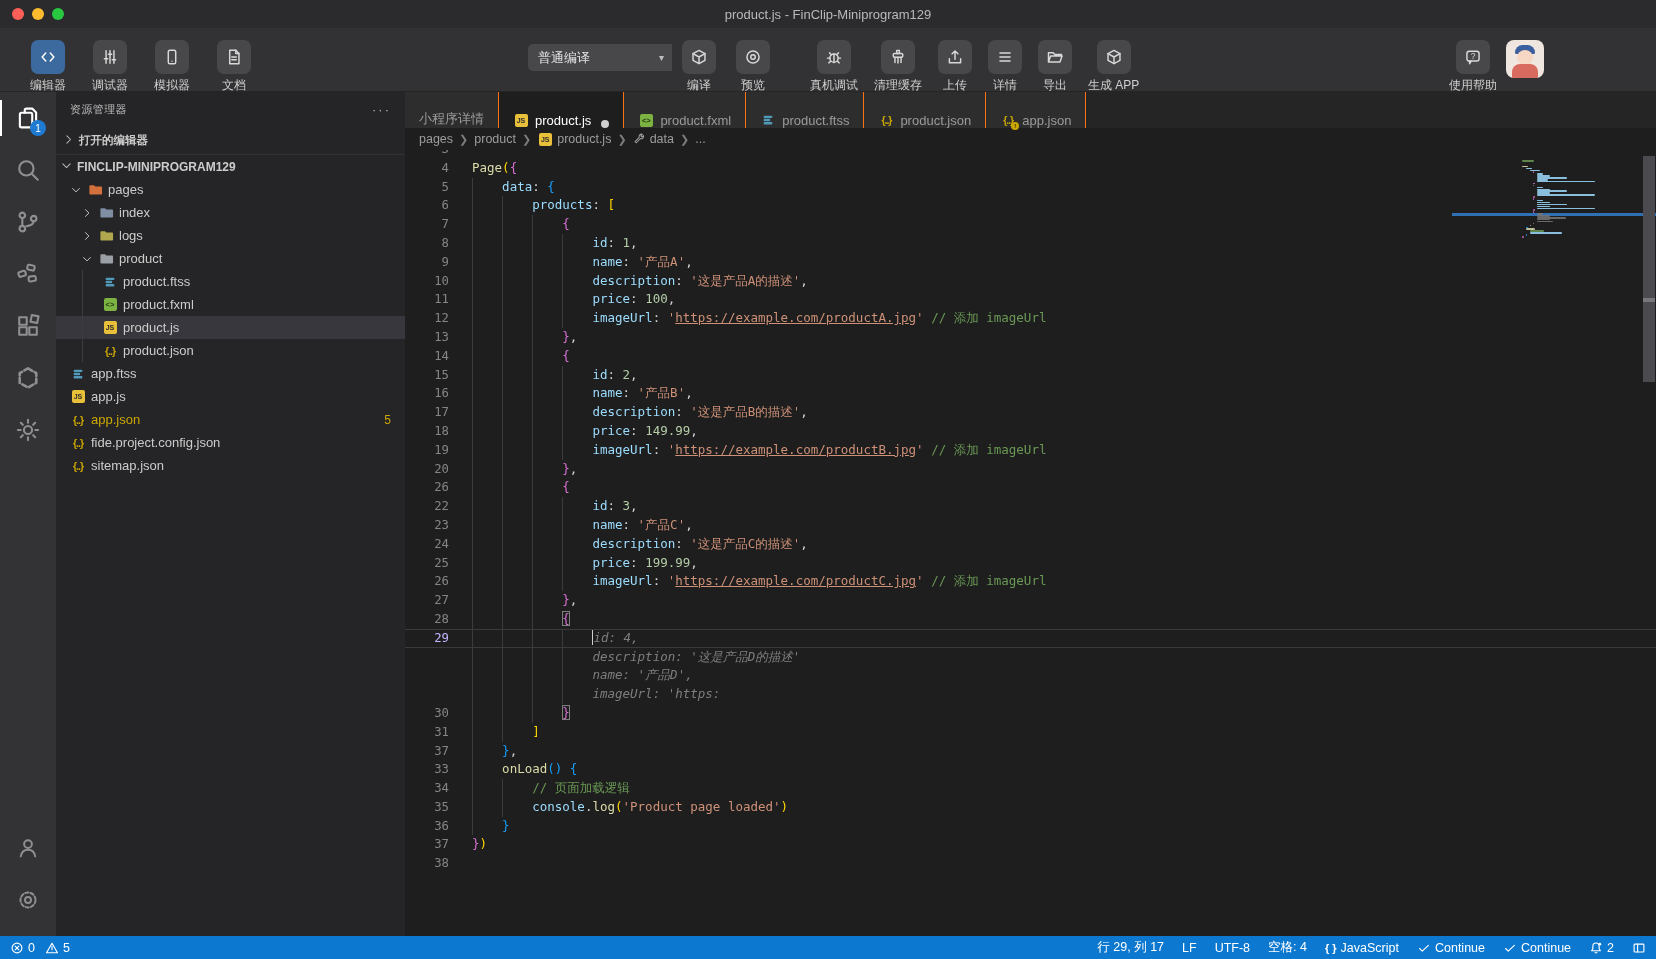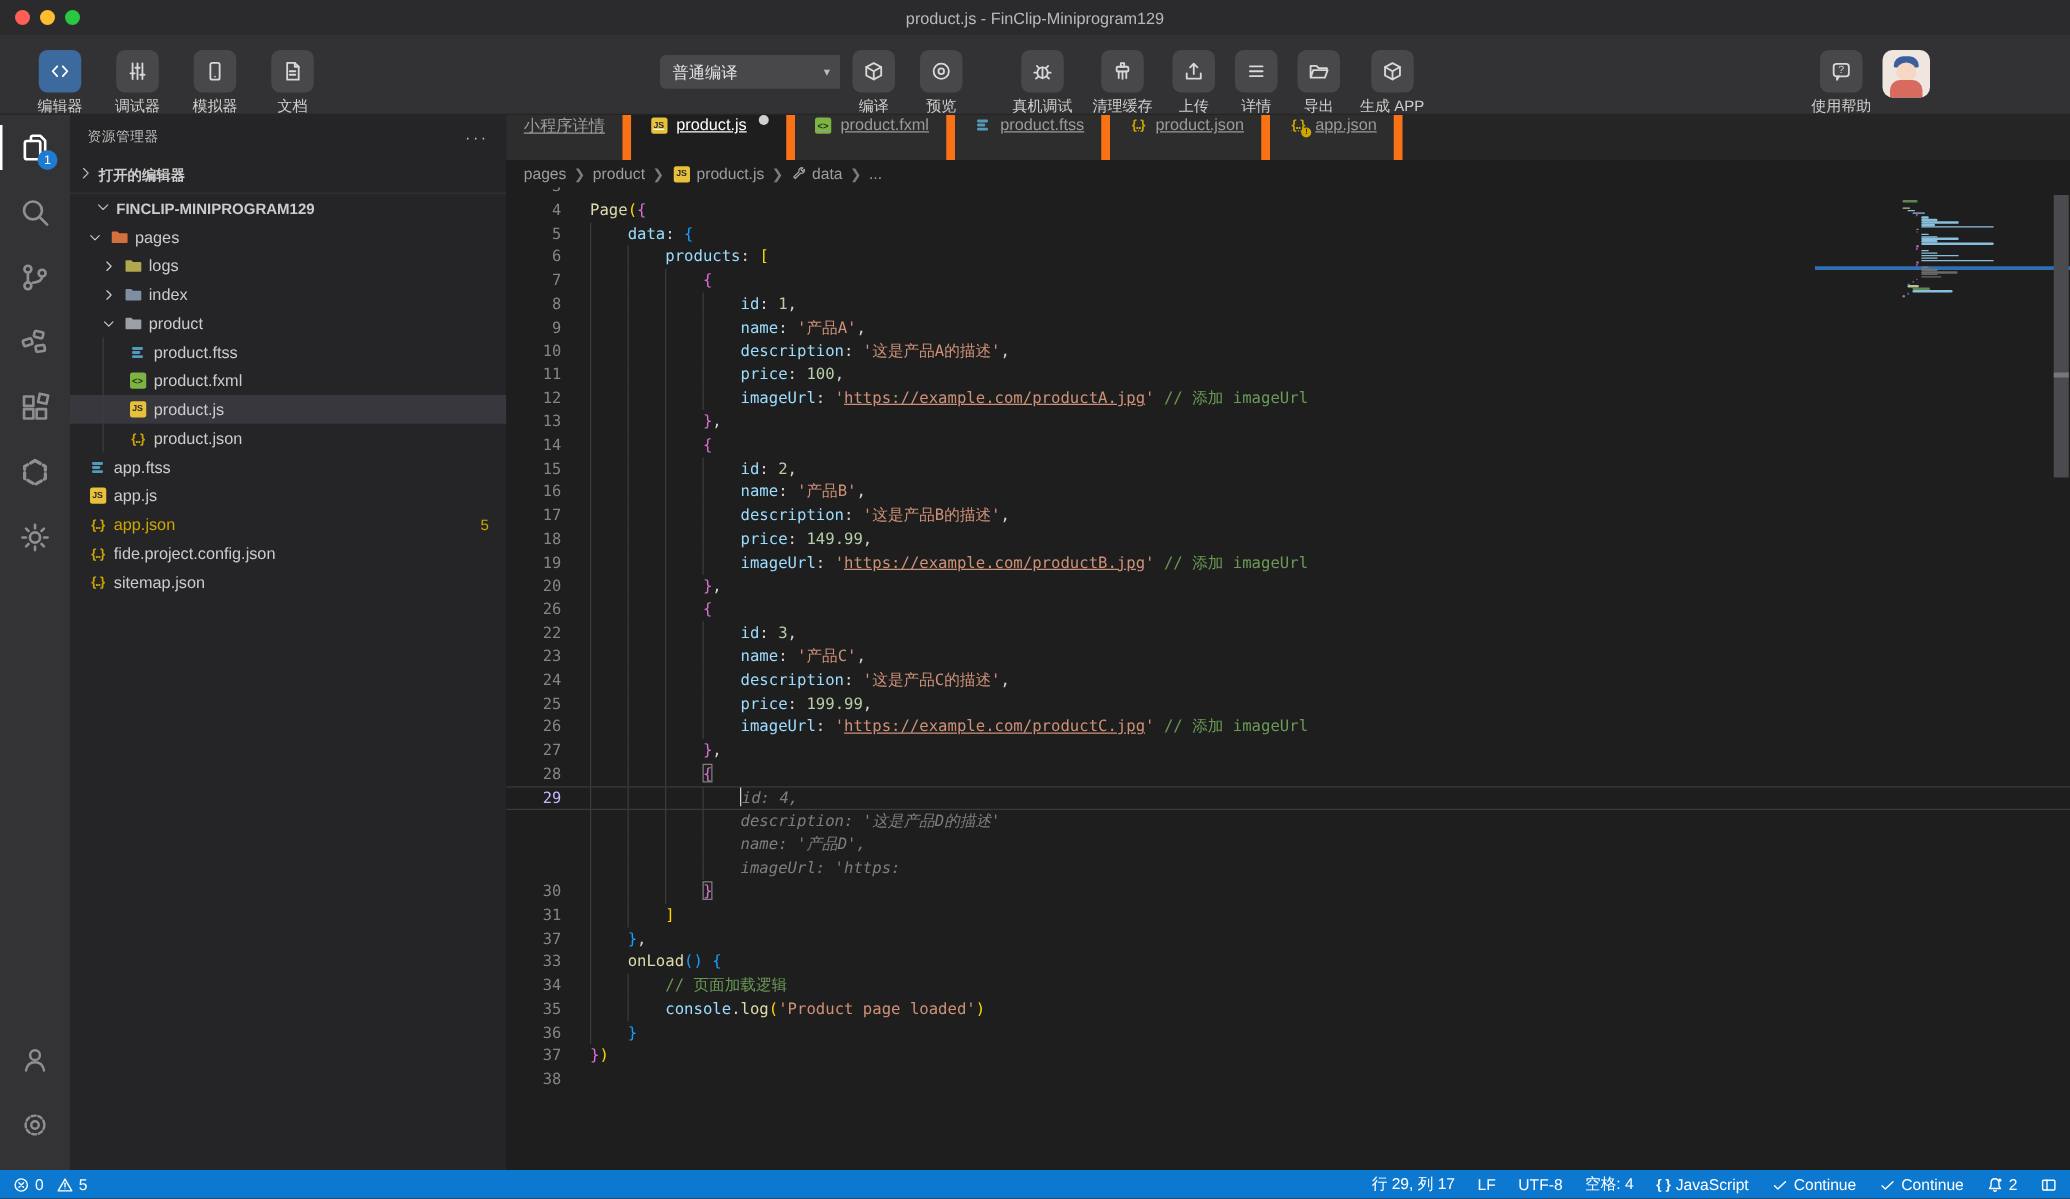--- a/index.html
+++ b/index.html
@@ -42,21 +42,21 @@
   .ab-item.active::before { content:""; position:absolute; left:0; top:8px; bottom:8px; width:2px; background:#fff; }
   .ab-badge { position:absolute; right:10px; bottom:8px; min-width:16px; height:16px; border-radius:9px;
     background:#1f7ad1; color:#fff; font-size:10px; display:flex; align-items:center; justify-content:center; }
   .ab-spacer { flex:1; }
 
   .sidebar { width:349px; background:#252527; display:flex; flex-direction:column; font-size:13px; color:#cccccc; }
   .sb-header { height:34px; display:flex; align-items:center; padding:0 14px; }
   .sb-title { font-size:11px; letter-spacing:.4px; color:#bbbbbb; }
   .sb-more { margin-left:auto; color:#bcbcbc; letter-spacing:2px; font-size:13px; }
   .sb-section { height:28px; display:flex; align-items:center; gap:4px; padding:0 6px; font-weight:bold; font-size:11.5px; }
-  .sb-root { height:24px; display:flex; align-items:center; gap:4px; padding:0 20px; font-weight:bold; font-size:12px;
+  .sb-root { height:24px; display:flex; align-items:center; gap:4px; padding:0 4px; font-weight:bold; font-size:12px;
     border-top:1px solid rgba(255,255,255,.06); }
   .chev { color:#b6b6b6; }
   .tree { position:relative; }
   .tree-item { height:23px; display:flex; align-items:center; gap:5px; position:relative; }
   .tree-item.sel { background:#37373d; }
   .tree-item.warn, .tree-item.warn .t-label { color:#cca700; }
   .t-label { white-space:nowrap; }
   .t-badge { margin-left:auto; margin-right:14px; font-size:12px; color:#cca700; }
   .d1 { padding-left:14px; } .d2 { padding-left:25px; } .d3 { padding-left:46px; }
   .d3::before { content:""; position:absolute; left:26px; top:0; bottom:0; width:1px; background:#3c3c3f; }
@@ -65,22 +65,22 @@
     display:flex; align-items:center; justify-content:center; font-family:"Liberation Sans",sans-serif; }
   .json-br { color:#cca700; font-weight:bold; font-size:10.5px; letter-spacing:-1px; }
   .fxml-sq { width:13px; height:13px; background:#7cb342; border-radius:2px; color:#1e3310; font-size:7.5px; font-weight:bold;
     display:flex; align-items:center; justify-content:center; }
   .warn-dot { position:absolute; right:-3px; bottom:-2px; width:8px; height:8px; border-radius:50%; background:#cca700;
     color:#3a3000; font-size:6px; font-weight:bold; display:flex; align-items:center; justify-content:center; }
 
   
   .editor-col { flex:1; display:flex; flex-direction:column; background:#1e1e1e; min-width:0; }
   .tabbar { height:36px; background:#252526; display:flex; align-items:stretch; }
-  .tab { display:flex; align-items:flex-start; gap:6px; padding:0 14px; font-size:13px; color:#9b9b9b;
-    background:#2d2d2d; border-right:7px solid #f97316; white-space:nowrap;text-decoration:underline; }
+  .tab { display:flex; align-items:flex-end; gap:6px; padding:0 14px; font-size:13px; color:#9b9b9b;
+    background:#2d2d2d; border-right:1px solid #f97316; white-space:nowrap; }
   .tab.active { background:#1e1e1e; color:#ffffff; }
   .tab .dirty { width:8px; height:8px; border-radius:50%; background:#d0d0d0; margin-left:4px; }
   .breadcrumb { height:22px; display:flex; align-items:center; gap:6px; padding-left:14px; font-size:12.5px; color:#9d9d9d; }
   .bc-sep { color:#7c7c7c; font-size:11px; }
   .bc-item { display:flex; align-items:center; gap:4px; }
 
   .code-area { position:relative; flex:1; overflow:hidden; }
   .code-lines { margin-top:-10px; }
   .cl { position:relative; height:18.8px; line-height:18.8px; white-space:pre;
     font-family:"DejaVu Sans Mono", monospace; font-size:12.5px; color:#d4d4d4; }
@@ -400,38 +400,38 @@
           </span>
           <span class="t-label">pages</span>
         </div>
         <div class="tree-item d2">
           <span style="display: inline-flex;">
             <svg width="12" height="12" viewBox="0 0 16 16" fill="none" stroke="currentColor" stroke-width="1.3" stroke-linecap="round" stroke-linejoin="round">
               <path d="M6 3.5 10.5 8 6 12.5"></path>
             </svg>
           </span>
           <span class="ficon">
+            <svg width="15" height="15" viewBox="0 0 16 16" fill="#7f8fa3">
+              <path d="M1.5 4.3c0-.5.4-.9.9-.9h4l1.5 1.5h6.2c.5 0 .9.4.9.9v6.6c0 .5-.4.9-.9.9H2.4c-.5 0-.9-.4-.9-.9z"></path>
+            </svg>
+          </span>
+          <span class="t-label">index</span>
+        </div>
+        <div class="tree-item d2">
+          <span style="display: inline-flex;">
+            <svg width="12" height="12" viewBox="0 0 16 16" fill="none" stroke="currentColor" stroke-width="1.3" stroke-linecap="round" stroke-linejoin="round">
+              <path d="M6 3.5 10.5 8 6 12.5"></path>
+            </svg>
+          </span>
+          <span class="ficon">
             <svg width="15" height="15" viewBox="0 0 16 16" fill="#b0a74e">
               <path d="M1.5 4.3c0-.5.4-.9.9-.9h4l1.5 1.5h6.2c.5 0 .9.4.9.9v6.6c0 .5-.4.9-.9.9H2.4c-.5 0-.9-.4-.9-.9z"></path>
             </svg>
           </span>
           <span class="t-label">logs</span>
-        </div>
-        <div class="tree-item d2">
-          <span style="display: inline-flex;">
-            <svg width="12" height="12" viewBox="0 0 16 16" fill="none" stroke="currentColor" stroke-width="1.3" stroke-linecap="round" stroke-linejoin="round">
-              <path d="M6 3.5 10.5 8 6 12.5"></path>
-            </svg>
-          </span>
-          <span class="ficon">
-            <svg width="15" height="15" viewBox="0 0 16 16" fill="#7f8fa3">
-              <path d="M1.5 4.3c0-.5.4-.9.9-.9h4l1.5 1.5h6.2c.5 0 .9.4.9.9v6.6c0 .5-.4.9-.9.9H2.4c-.5 0-.9-.4-.9-.9z"></path>
-            </svg>
-          </span>
-          <span class="t-label">index</span>
         </div>
         <div class="tree-item d2">
           <span style="display: inline-flex;">
             <svg width="12" height="12" viewBox="0 0 16 16" fill="none" stroke="currentColor" stroke-width="1.3" stroke-linecap="round" stroke-linejoin="round">
               <path d="M3.5 6 8 10.5 12.5 6"></path>
             </svg>
           </span>
           <span class="ficon">
             <svg width="15" height="15" viewBox="0 0 16 16" fill="#9aa0a6">
               <path d="M1.5 4.3c0-.5.4-.9.9-.9h4l1.5 1.5h6.2c.5 0 .9.4.9.9v6.6c0 .5-.4.9-.9.9H2.4c-.5 0-.9-.4-.9-.9z"></path>

